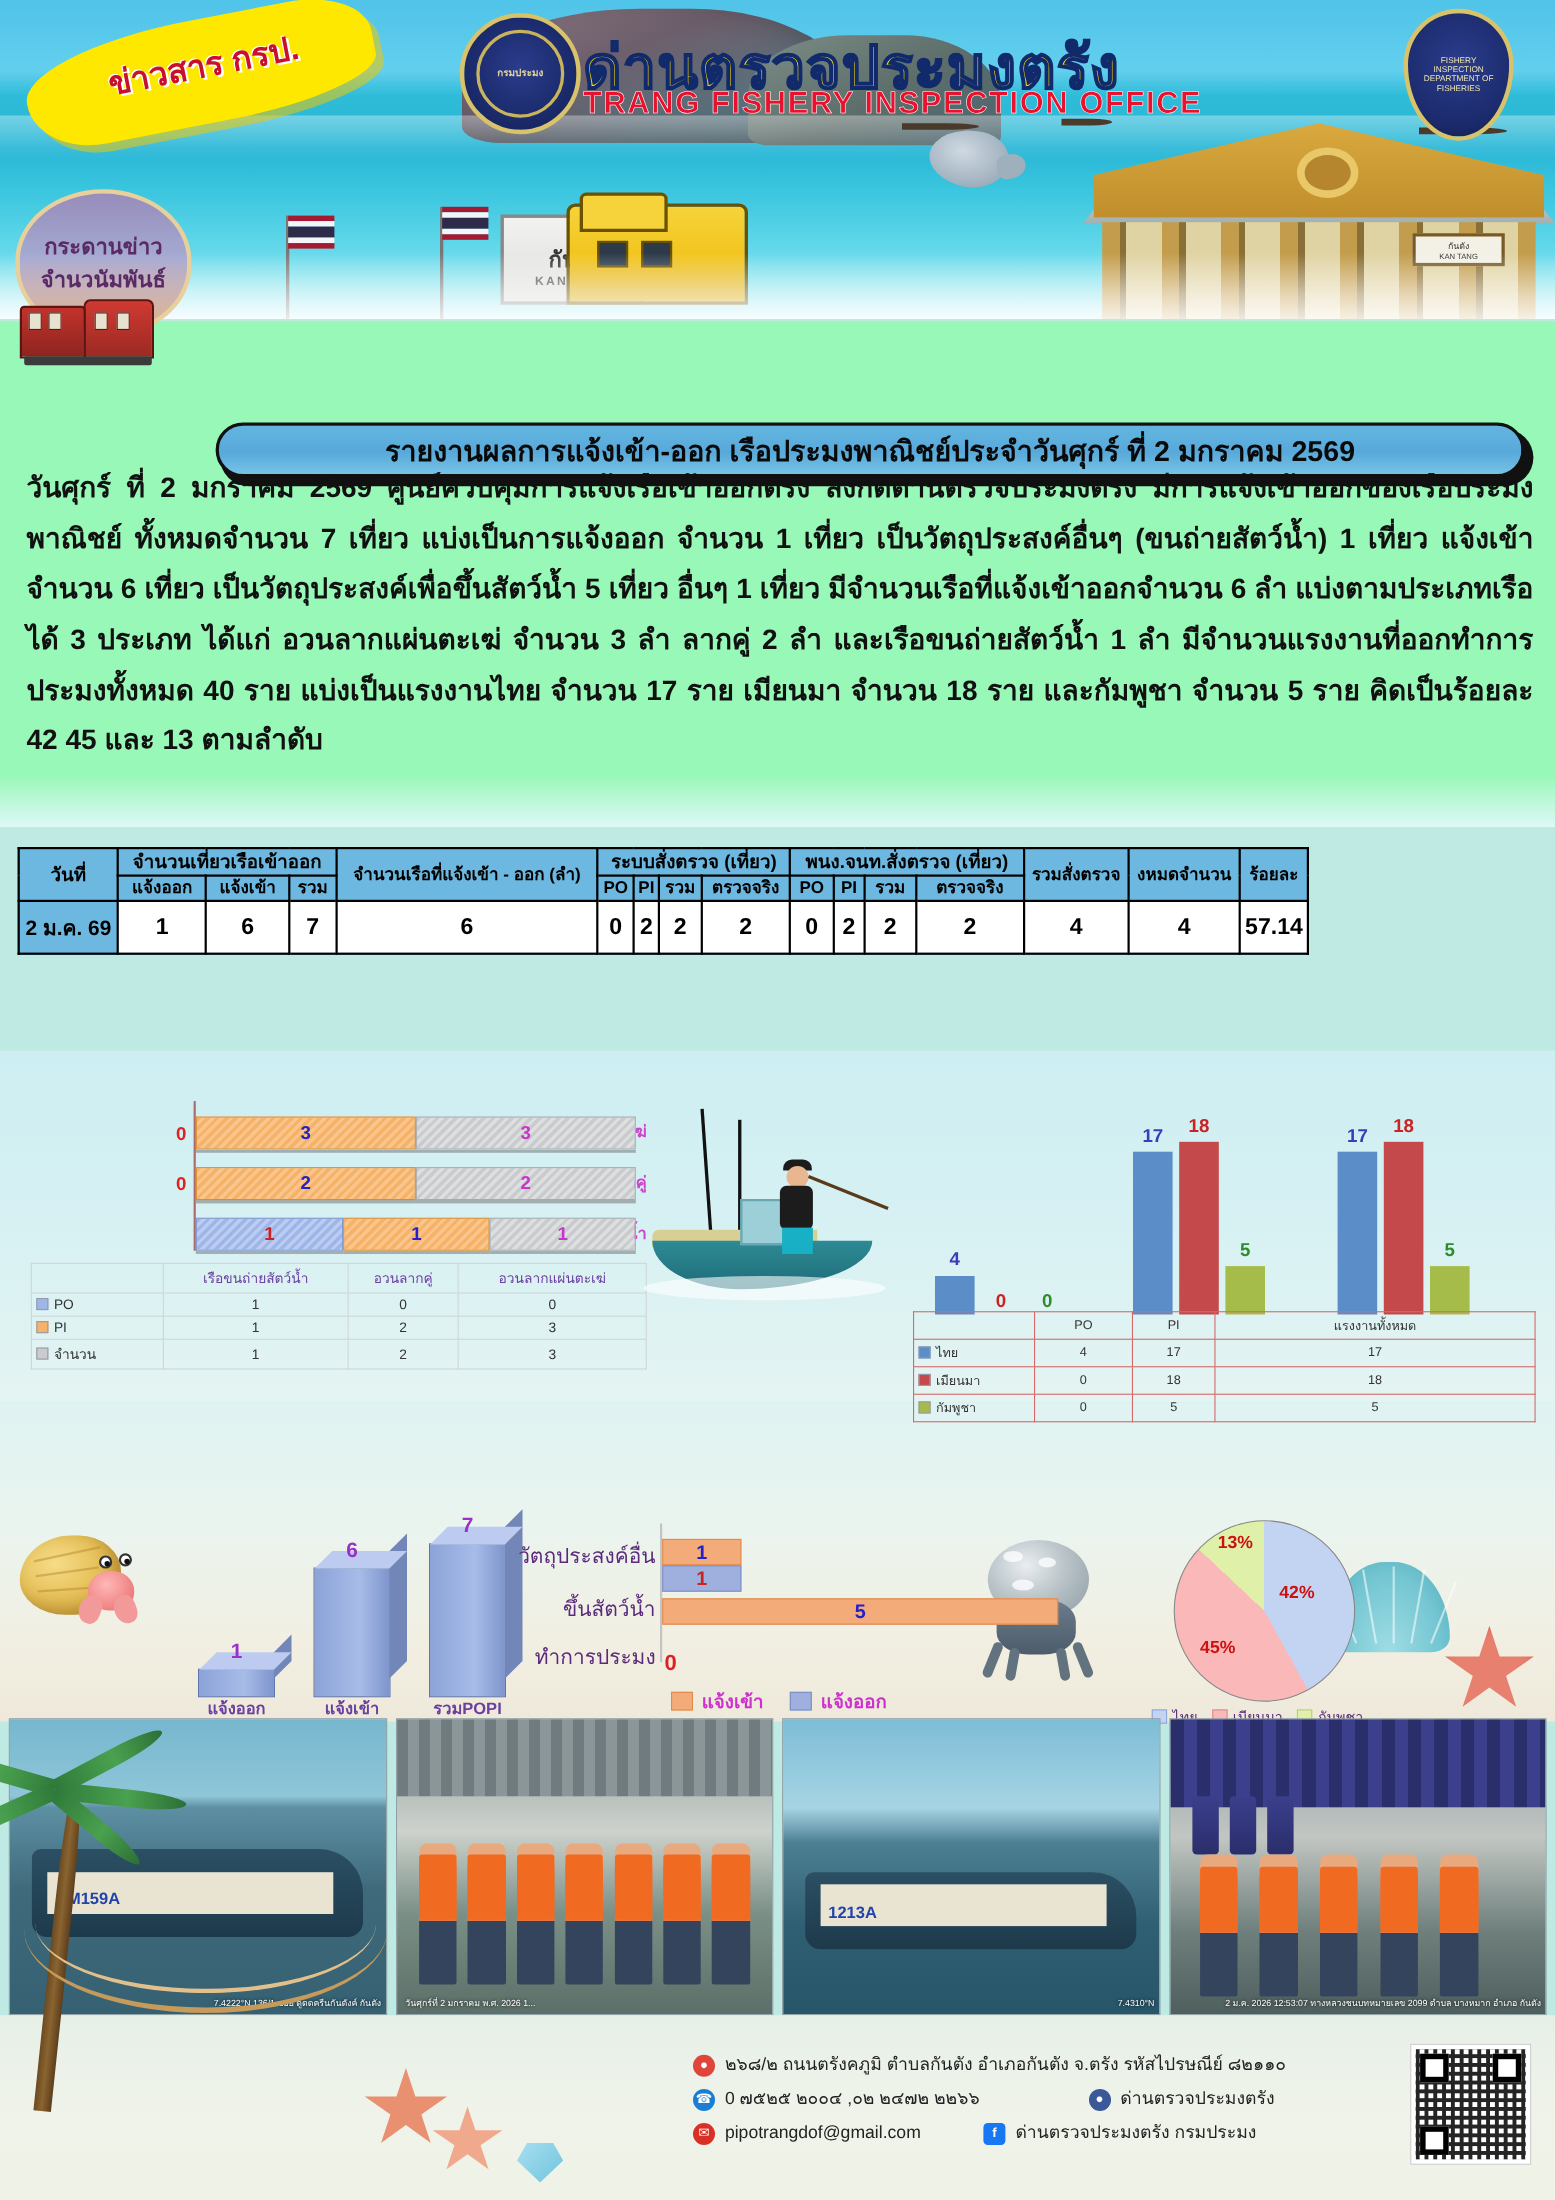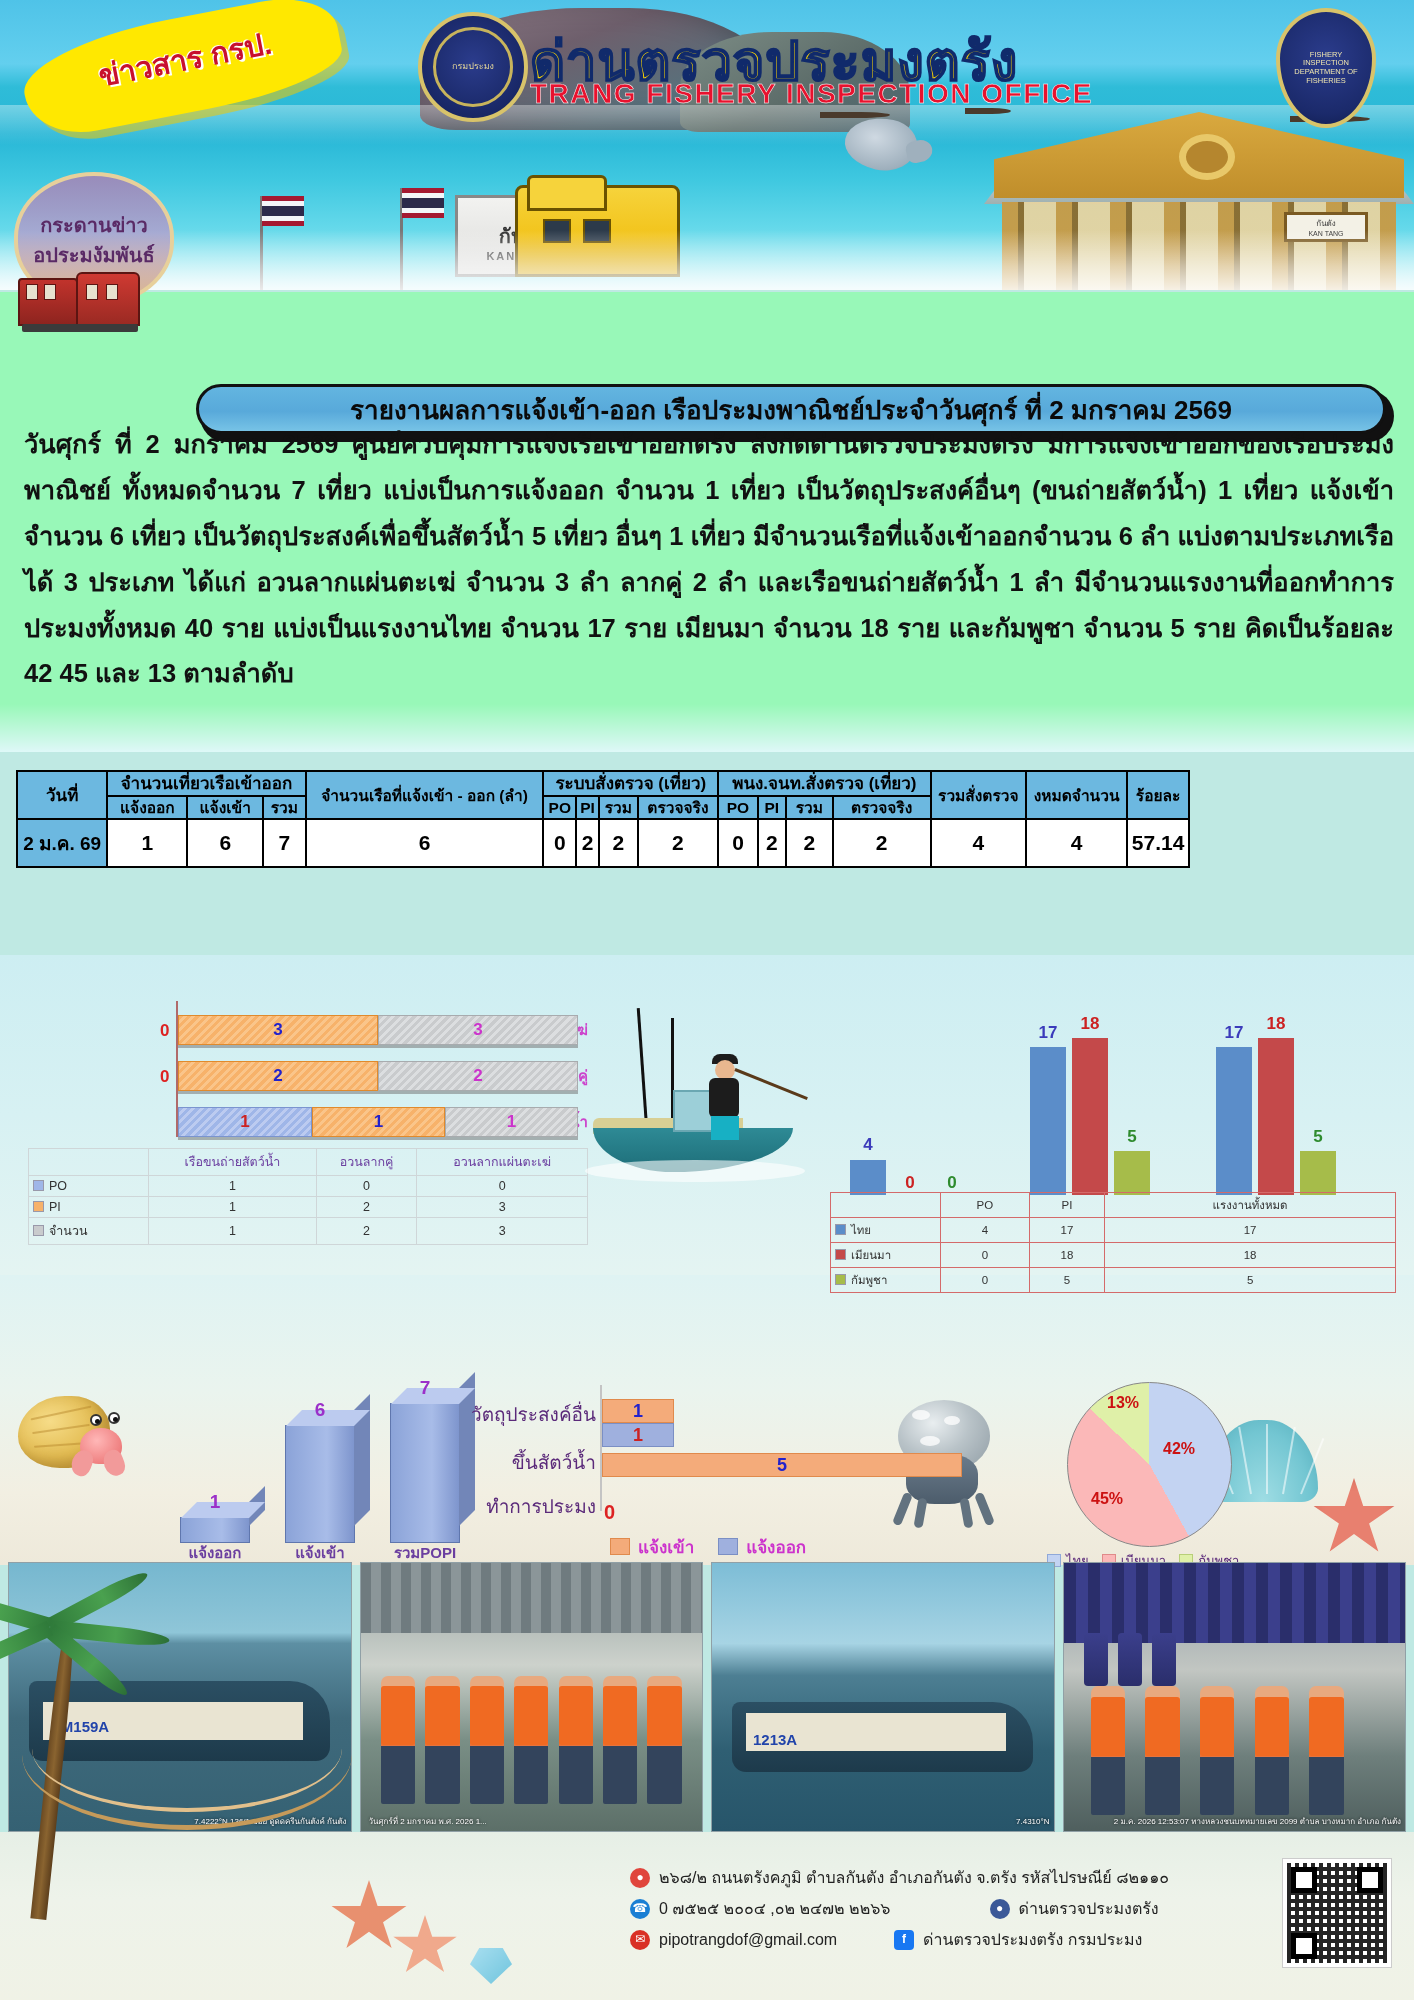--- a/index.html
+++ b/index.html
@@ -101,21 +101,21 @@
     font-size:30px; font-weight:bold; color:#c8102e;
     text-shadow: 2px 2px 0 #fff, -1px -1px 0 #fff;
     text-align:center;
   }
   .dof-seal {
     position:absolute; left:418px; top:12px; width:110px; height:110px; border-radius:50%;
     background: radial-gradient(circle at 50% 45%, #2b3c8c 0%, #1b2a6b 62%, #121f52 100%);
     border:4px solid #d8c36a; display:flex; align-items:center; justify-content:center;
   }
   .dof-seal .ring { width:80px; height:80px; border-radius:50%; border:3px solid #c8b45c;
-    display:flex; align-items:center; justify-content:center; color:#e6d89a; font-size:9px; text-align:right; line-height:1.1; padding:4px;}
+    display:flex; align-items:center; justify-content:center; color:#e6d89a; font-size:9px; text-align:right; line-height:1.1; padding:4px;font-weight:bold;}
   .fi-badge {
     position:absolute; right:38px; top:8px; width:100px; height:120px;
     background: radial-gradient(circle at 50% 40%, #2b3c8c 0%, #1b2a6b 70%, #101c4c 100%);
     border:4px solid #d8c36a;
     border-radius: 50% 50% 50% 50% / 42% 42% 58% 58%;
     display:flex; align-items:center; justify-content:center; flex-direction:column;
     color:#f0e6b0; font-size:7.5px; text-align:center; line-height:1.15; padding:8px;
   }
   .main-title-th {
     position:absolute; left:530px; top:18px; width:780px;
@@ -433,21 +433,21 @@
   <div class="fi-badge">FISHERY INSPECTION DEPARTMENT OF FISHERIES</div>
 
   <div class="main-title-th">ด่านตรวจประมงตรัง</div>
   <div class="main-title-en">TRANG FISHERY INSPECTION OFFICE</div>
 </div>
 
 <div class="greenpanel"></div>
 
 <div class="newsboard">
   <span>กระดานข่าว</span>
-  <span>อประมงัมพันธ์</span>
+  <span>จำนวนัมพันธ์</span>
 </div>
 <div class="redtrain">
   <div class="rt-a"></div>
   <div class="rt-b"></div>
   <div class="rt-w" style="left:8px"></div>
   <div class="rt-w" style="left:26px"></div>
   <div class="rt-w" style="left:68px"></div>
   <div class="rt-w" style="left:88px"></div>
   <div class="rt-wheels"></div>
 </div>

